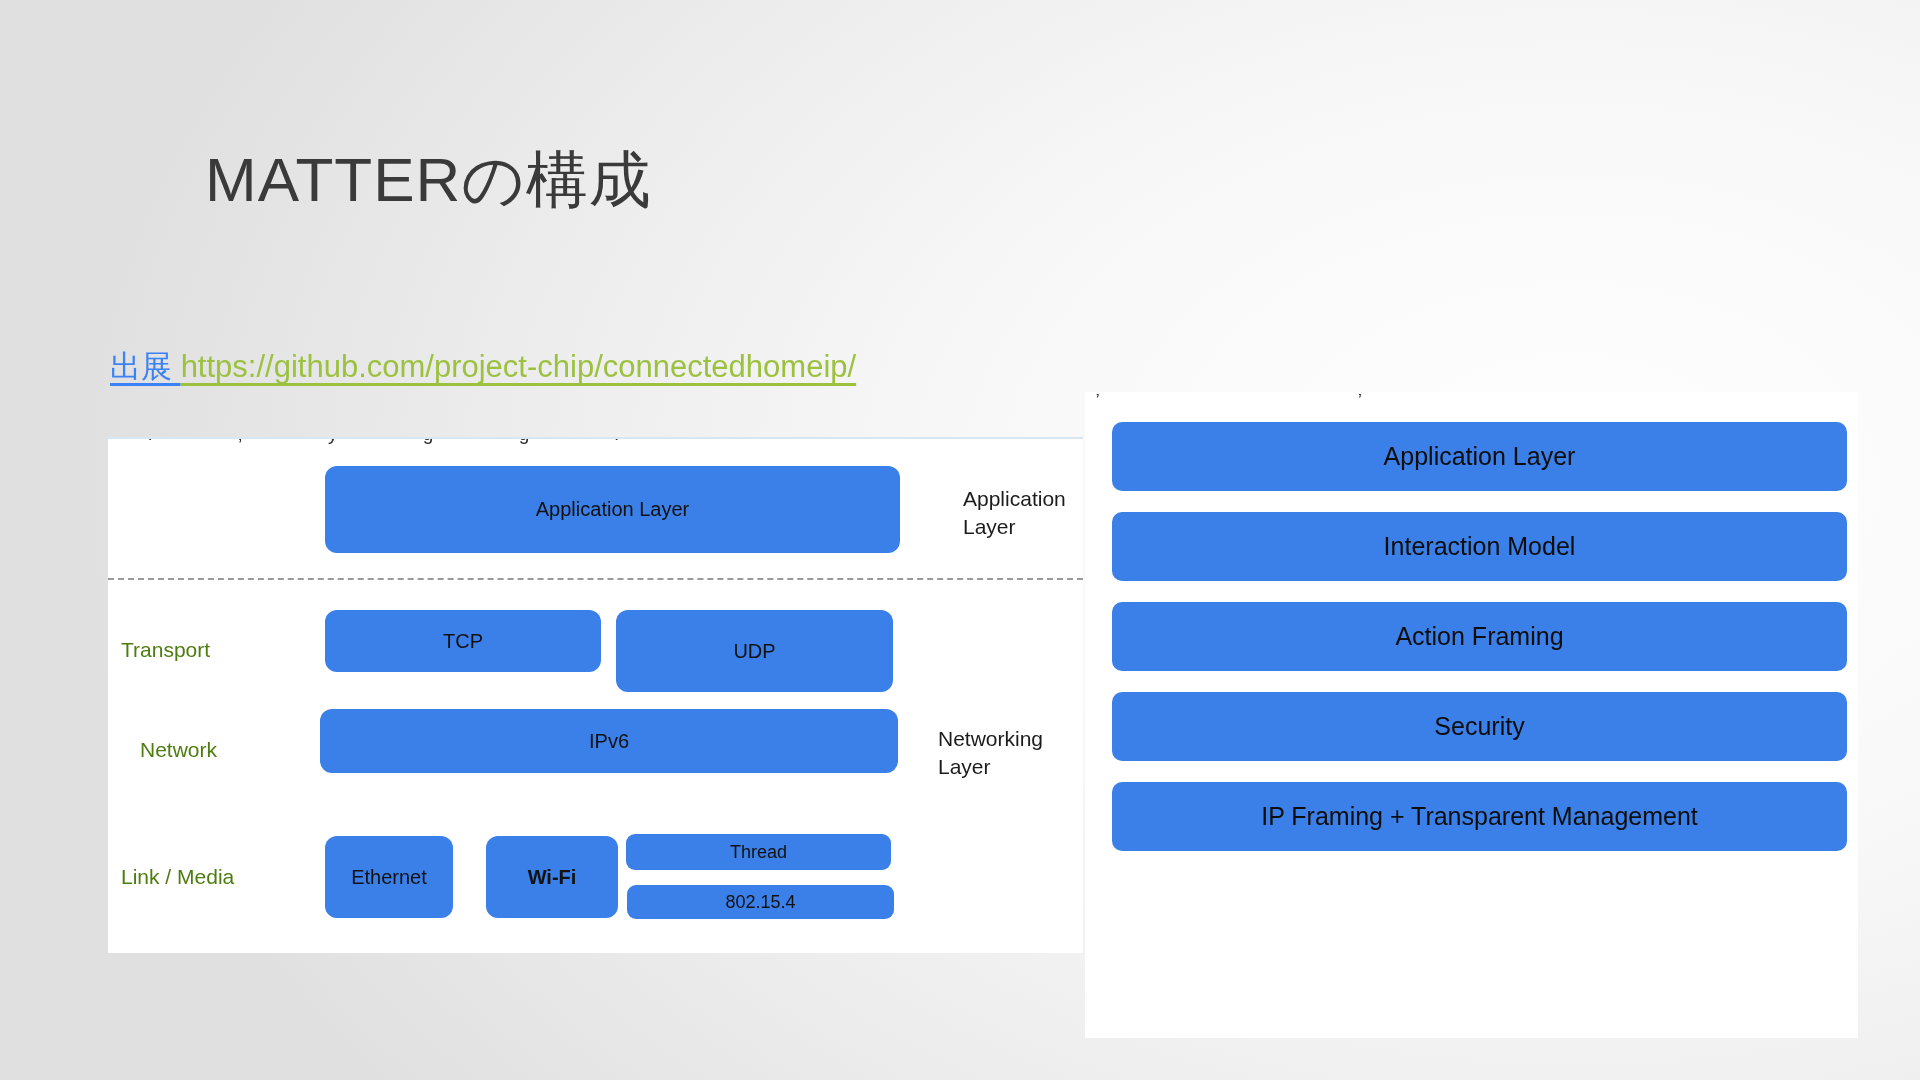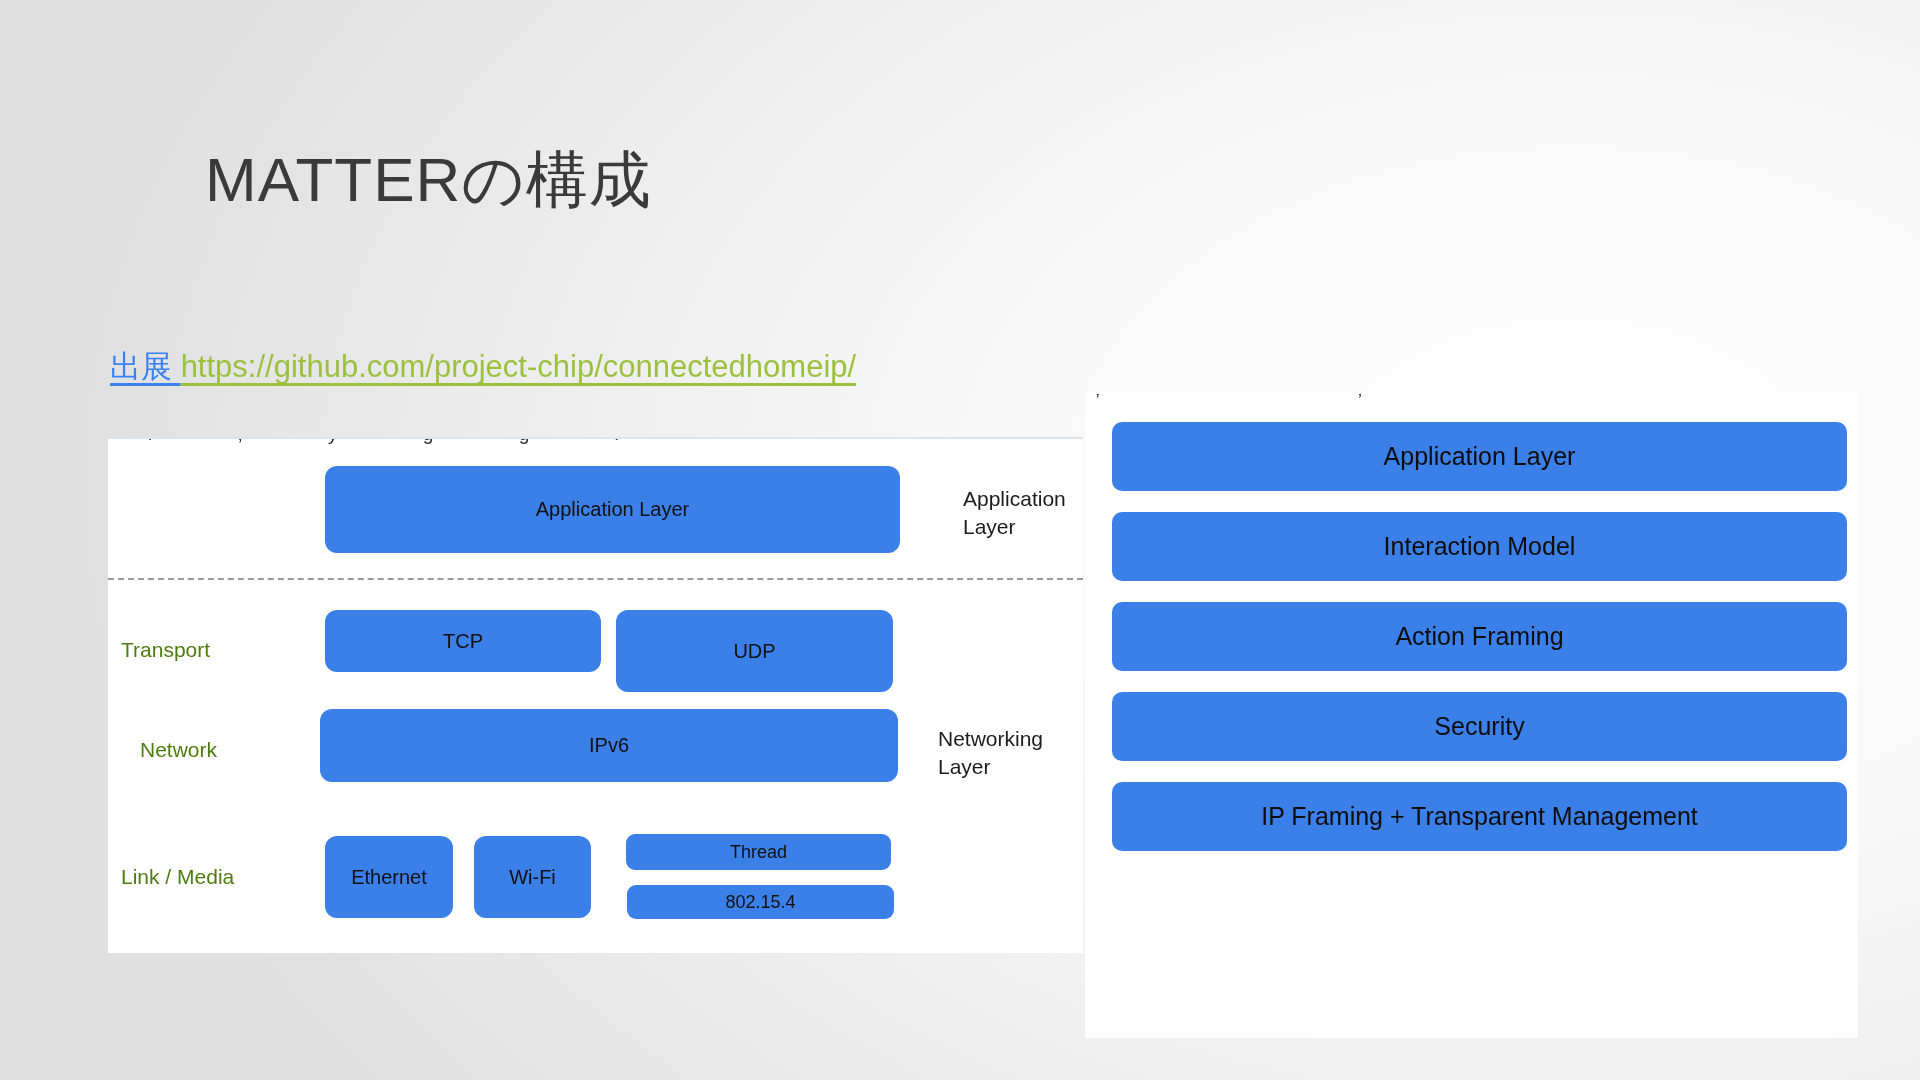--- a/index.html
+++ b/index.html
@@ -81,23 +81,23 @@
 
   .dashed-divider {
     position: absolute;
     left: 0; top: 139px; width: 100%; height: 0;
     border-top: 2px dashed #9a9a9a;
   }
 
   .box-app    { left: 217px; top: 27px;  width: 575px; height: 87px; }
   .box-tcp    { left: 217px; top: 171px; width: 276px; height: 62px; }
   .box-udp    { left: 508px; top: 171px; width: 277px; height: 82px; }
-  .box-ipv6   { left: 212px; top: 270px; width: 578px; height: 73px; }
+  .box-ipv6   { left: 212px; top: 270px; width: 578px; height: 64px; }
   .box-eth    { left: 217px; top: 397px; width: 128px; height: 82px; }
-  .box-wifi   { left: 366px; top: 397px; width: 117px; height: 82px; }
+  .box-wifi   { left: 378px; top: 397px; width: 132px; height: 82px; font-weight: bold; }
   .box-thread { left: 518px; top: 395px; width: 265px; height: 36px; border-radius: 9px; font-size: 18px; }
   .box-ieee   { left: 519px; top: 446px; width: 267px; height: 34px; border-radius: 9px; font-size: 18px; }
 
   .label-transport { left: 13px;  top: 199px; }
   .label-network   { left: 13px;  top: 299px; margin-left: 19px; }
   .label-linkmedia { left: 13px;  top: 426px; }
   .label-app-layer { left: 855px; top: 46px;  }
   .label-net-layer { left: 830px; top: 286px; }
 
   

